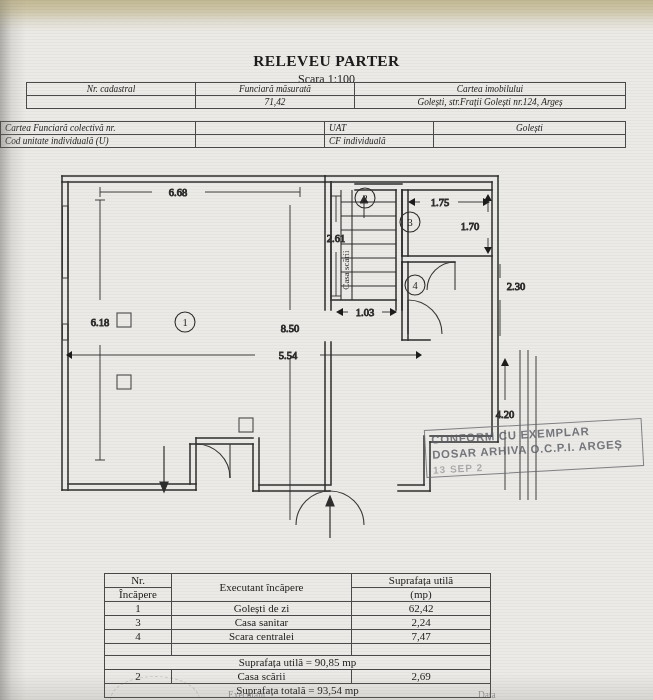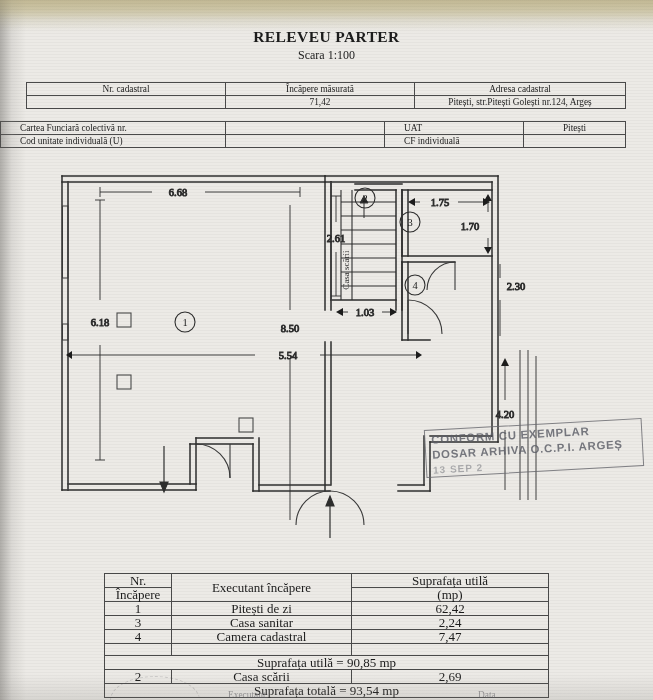--- a/index.html
+++ b/index.html
@@ -31,27 +31,27 @@
     position:absolute;left:0;bottom:0;width:653px;height:26px;
     background:linear-gradient(0deg,rgba(120,118,112,.18),rgba(236,234,230,0));
     pointer-events:none;
   }
   .noise{
     position:absolute;inset:0;opacity:.06;pointer-events:none;
     background-image:repeating-linear-gradient(0deg,rgba(0,0,0,.5) 0 1px,rgba(0,0,0,0) 1px 3px);
   }
 
   
-  .title-block{position:absolute;left:0;top:28px;width:653px;text-align:center;}
+  .title-block{position:absolute;left:0;top:52px;width:653px;text-align:center;}
   .doc-title{font-size:15.5px;font-weight:bold;letter-spacing:.4px;}
   .doc-scale{font-size:12px;margin-top:2px;}
 
   
   .tbl{position:absolute;border-collapse:collapse;font-size:9.3px;}
-  .tbl td{border:1px solid #4a4a4a;padding:0 19px;height:12px;line-height:12px;text-align:center;white-space:nowrap;}
+  .tbl td{border:1px solid #4a4a4a;padding:0 4px;height:12px;line-height:12px;text-align:center;white-space:nowrap;font-style:italic;}
   .tbl td.left{text-align:left;}
 
   #hdr-table-1{left:26px;top:82px;width:600px;}
   #hdr-table-2{left:0px;top:121px;width:626px;}
 
   
   .plan{position:absolute;left:0;top:160px;width:653px;height:400px;}
   .plan svg{display:block;}
 
   
@@ -64,22 +64,22 @@
     font-size:11.4px;font-weight:bold;letter-spacing:.7px;
     opacity:.82;
     padding:2px 4px 0 6px;
     box-sizing:border-box;
     line-height:15px;
   }
   .stamp .l3{font-size:10px;opacity:.55;letter-spacing:1px;}
 
   
   #room-table{
-    position:absolute;left:104px;top:573px;width:445px;
-    border-collapse:collapse;font-size:13px;
+    position:absolute;left:104px;top:573px;width:387px;
+    border-collapse:collapse;font-size:11px;
   }
   #room-table td{border:1px solid #4a4a4a;height:13px;line-height:13px;text-align:center;padding:0 2px;}
   #room-table td.blankrow{height:11px;border-left:1px solid #4a4a4a;border-right:1px solid #4a4a4a;}
   #room-table .hdr{height:12px;}
   .c-nr{width:62px;}
   .c-name{width:175px;}
   .c-area{width:auto;}
 
   
   .seal{
@@ -100,38 +100,38 @@
 
   <div class="title-block">
     <div class="doc-title">RELEVEU PARTER</div>
     <div class="doc-scale">Scara 1:100</div>
   </div>
 
   <table class="tbl" id="hdr-table-1">
     <tbody>
         <tr>
       <td style="width:160px">Nr. cadastral</td>
-      <td style="width:150px">Încăpere măsurată</td>
-      <td>Adresa cadastral</td>
+      <td style="width:150px">Funciară măsurată</td>
+      <td>Cartea imobilului</td>
     </tr>
     <tr>
       <td></td>
       <td>71,42</td>
-      <td>Pitești, str.Pitești Golești nr.124, Argeș</td>
+      <td>Golești, str.Frații Golești nr.124, Argeș</td>
     </tr>
   </tbody>
     </table>
 
   <table class="tbl" id="hdr-table-2">
     <tbody>
         <tr>
       <td class="left" style="width:186px">Cartea Funciară colectivă nr.</td>
       <td style="width:120px"></td>
       <td class="left" style="width:100px">UAT</td>
-      <td>Pitești</td>
+      <td>Golești</td>
     </tr>
     <tr>
       <td class="left">Cod unitate individuală (U)</td>
       <td></td>
       <td class="left">CF individuală</td>
       <td></td>
     </tr>
   </tbody>
     </table>
 
@@ -322,31 +322,31 @@
       <td class="c-nr" rowspan="1">Nr.</td>
       <td class="c-name" rowspan="2">Executant încăpere</td>
       <td class="c-area">Suprafața utilă</td>
     </tr>
     <tr class="hdr">
       <td>Încăpere</td>
       <td>(mp)</td>
     </tr>
     <tr>
       <td>1</td>
-      <td>Pitești de zi</td>
+      <td>Golești de zi</td>
       <td>62,42</td>
     </tr>
     <tr>
       <td>3</td>
       <td>Casa sanitar</td>
       <td>2,24</td>
     </tr>
     <tr>
       <td>4</td>
-      <td>Camera cadastral</td>
+      <td>Scara centralei</td>
       <td>7,47</td>
     </tr>
     <tr>
       <td class="blankrow"></td>
       <td class="blankrow"></td>
       <td class="blankrow"></td>
     </tr>
     <tr>
       <td colspan="3">Suprafața utilă = 90,85  mp</td>
     </tr>

